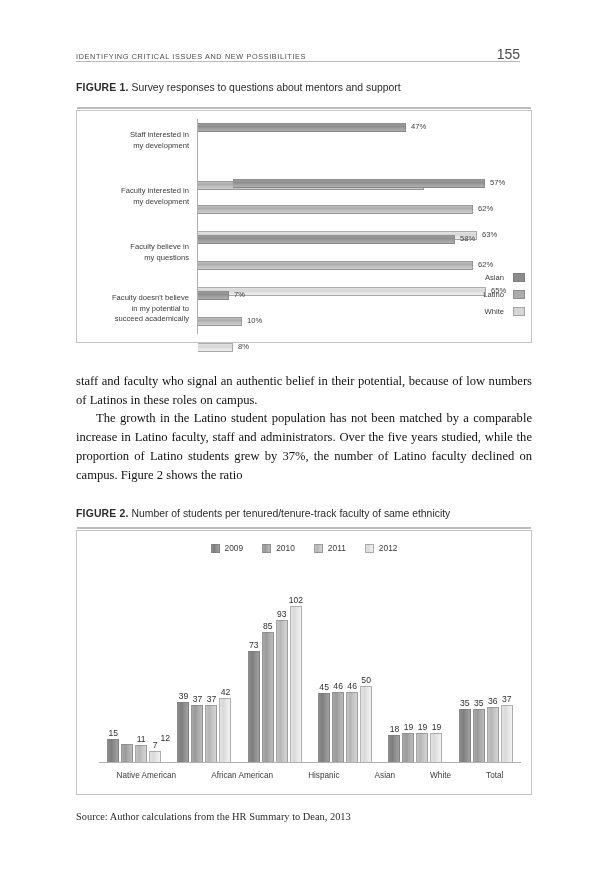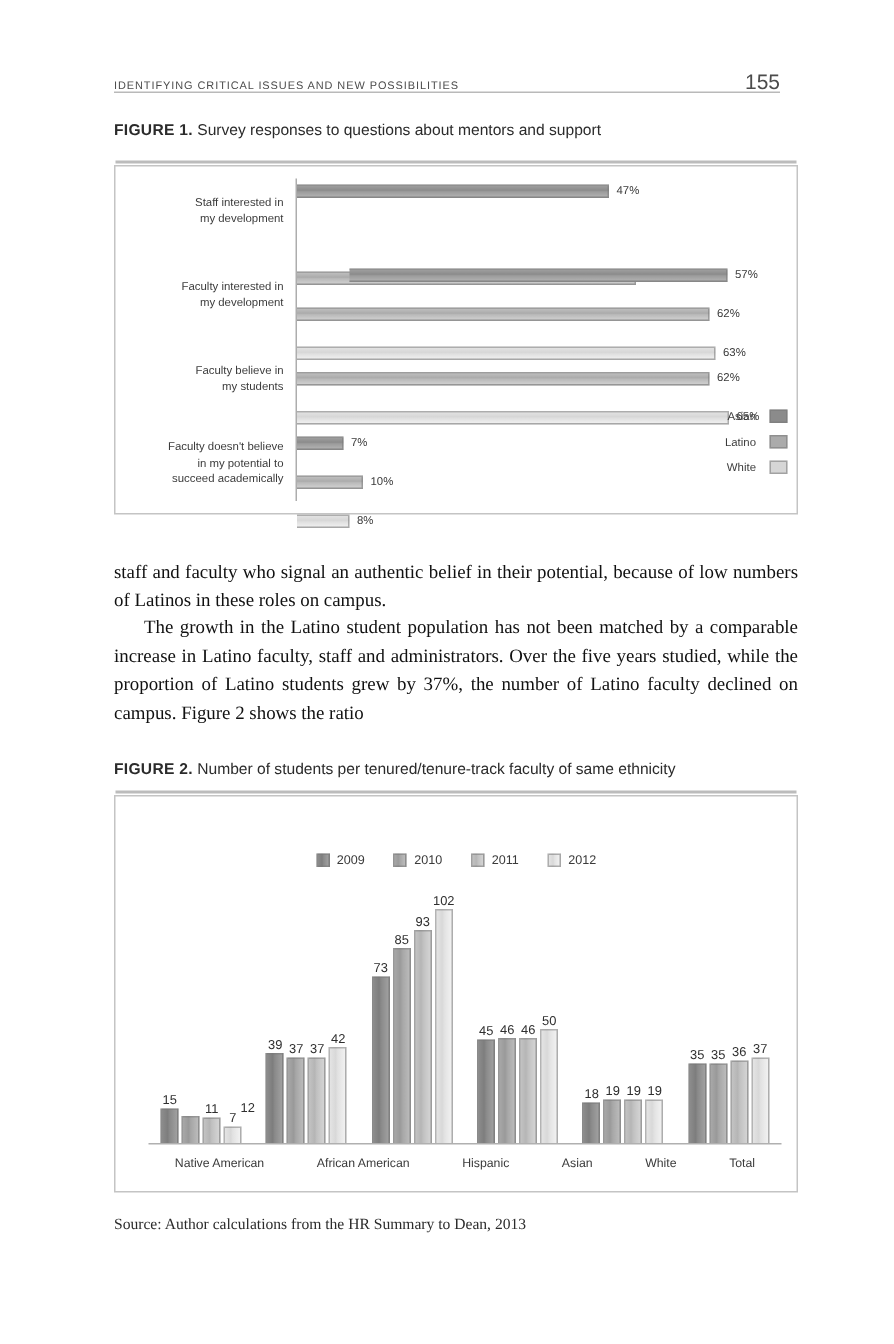--- a/index.html
+++ b/index.html
@@ -102,21 +102,21 @@
     font-family: "Liberation Serif", serif;
     font-size: 12.6px; line-height: 18.7px; color: #111;
     text-align: justify;
   }
   .body-text p + p { text-indent: 20px; }
 
   
   #fig2 { left: 76px; top: 530px; width: 456px; height: 265px; }
   .f2-legend {
     position: absolute; left: 0; right: 0; top: 12px;
-    display: flex; justify-content: center; align-items: center; gap: 19px; margin-top: 25px;
+    display: flex; justify-content: center; align-items: center; gap: 19px;
   }
   .f2-legend-item { display: flex; align-items: center; gap: 5px; }
   .f2-legend-label {
     font-family: "Liberation Sans", sans-serif;
     font-size: 8.4px; color: #3b3b3b;
   }
   .f2-swatch { width: 9px; height: 9px; border: 1px solid rgba(120,120,120,.55); }
 
   .f2-plot {
     position: absolute; left: 22px; right: 10px; top: 40px; height: 192px;
@@ -214,23 +214,27 @@
             </div>
             <div class="f1-row" style="top: 26px;">
               <div class="f1-bar s-white" style="width: 279px;"></div>
               <span class="f1-val" style="left: 284px;">63%</span>
             </div>
           </div>
         </div>
         <div class="f1-group" style="top: 124px;">
           <div class="f1-label" style="top: 7px;">
             <div>Faculty believe in</div>
-            <div>my students</div>
+            <div>my questions</div>
           </div>
           <div class="f1-bars">
+            <div class="f1-row" style="top: 0px;">
+              <div class="f1-bar s-asian" style="width: 257px;"></div>
+              <span class="f1-val" style="left: 262px;">58%</span>
+            </div>
             <div class="f1-row" style="top: 13px;">
               <div class="f1-bar s-latino" style="width: 275px;"></div>
               <span class="f1-val" style="left: 280px;">62%</span>
             </div>
             <div class="f1-row" style="top: 26px;">
               <div class="f1-bar s-white" style="width: 288px;"></div>
               <span class="f1-val" style="left: 293px;">65%</span>
             </div>
           </div>
         </div>

